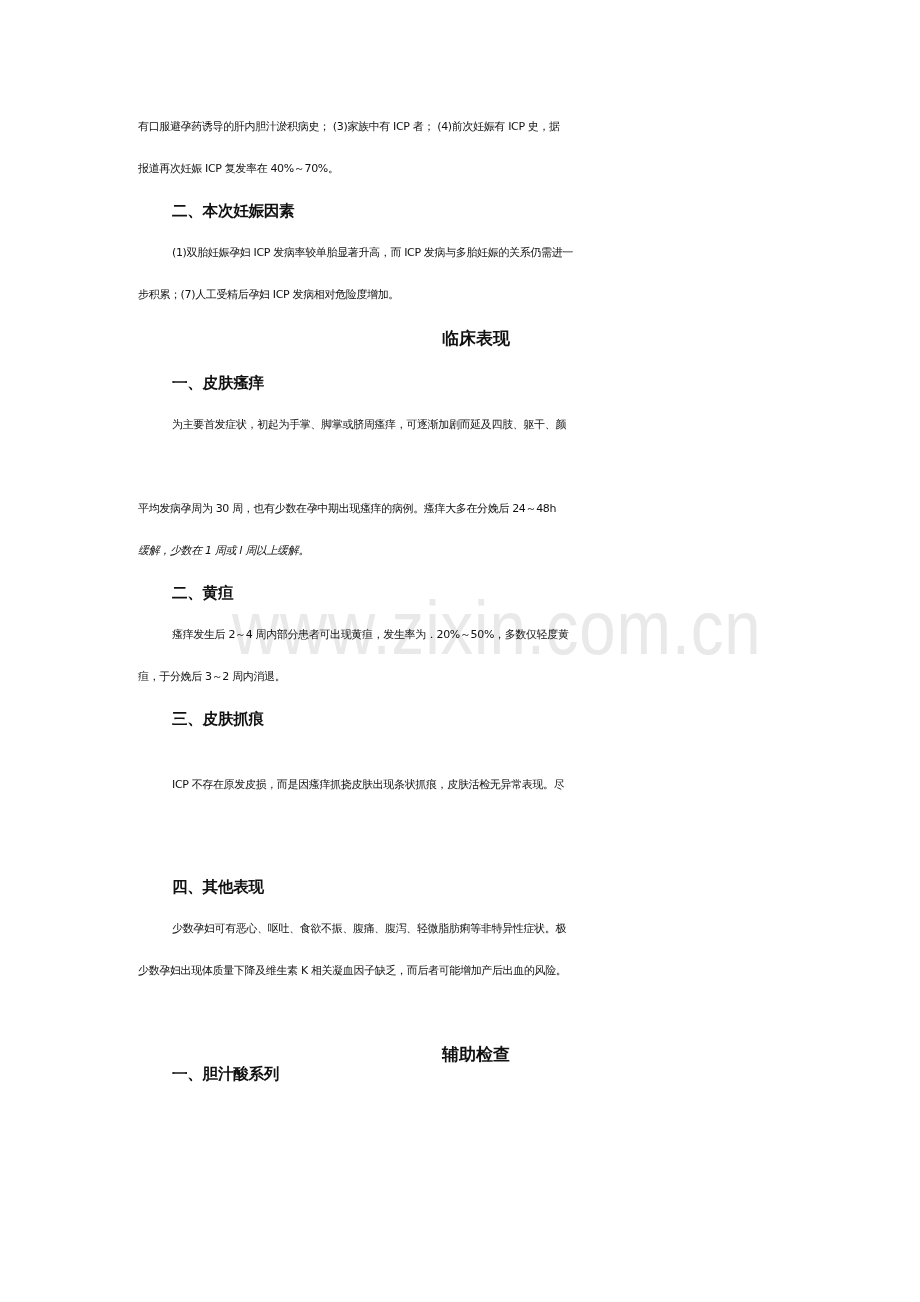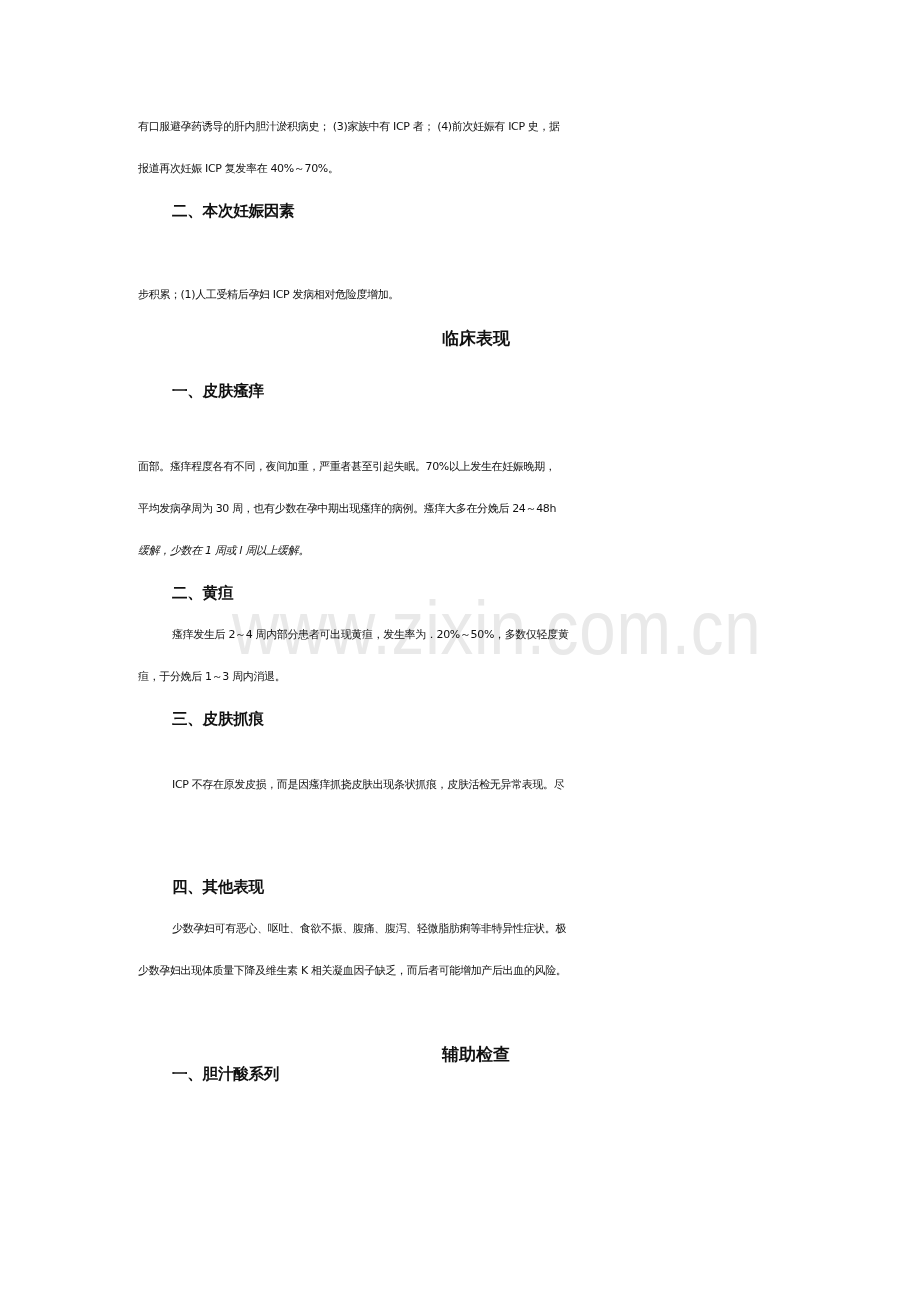--- a/index.html
+++ b/index.html
@@ -80,32 +80,33 @@
 <body>
 
 <div class="page">
 
   <div class="watermark">www.zixin.com.cn</div>
 
   <div class="line" style="top:115px;">有口服避孕药诱导的肝内胆汁淤积病史； (3)家族中有 ICP 者； (4)前次妊娠有 ICP 史，据</div>
   <div class="line" style="top:157px;">报道再次妊娠 ICP 复发率在 40%～70%。</div>
 
   <div class="heading" style="top:199px;">二、本次妊娠因素</div>
-  <div class="line" style="top:283px;">步积累；(1)人工受精后孕妇 ICP 发病相对危险度增加。</div>
+  <div class="line indent" style="top:241px;">(1)双胎妊娠孕妇 ICP 发病率较单胎显著升高，而 ICP 发病与多胎妊娠的关系仍需进一</div>
+  <div class="line" style="top:283px;">步积累；(7)人工受精后孕妇 ICP 发病相对危险度增加。</div>
 
   <div class="title" style="top:325px;">临床表现</div>
 
-  <div class="heading" style="top:379px;">一、皮肤瘙痒</div>
-  <div class="line" style="top:455px;">面部。瘙痒程度各有不同，夜间加重，严重者甚至引起失眠。70%以上发生在妊娠晚期，</div>
+  <div class="heading" style="top:371px;">一、皮肤瘙痒</div>
+  <div class="line indent" style="top:413px;">为主要首发症状，初起为手掌、脚掌或脐周瘙痒，可逐渐加剧而延及四肢、躯干、颜</div>
   <div class="line" style="top:497px;">平均发病孕周为 30 周，也有少数在孕中期出现瘙痒的病例。瘙痒大多在分娩后 24～48h</div>
   <div class="line" style="top:539px;font-style:italic;">缓解，少数在 1 周或 l 周以上缓解。</div>
 
   <div class="heading" style="top:581px;">二、黄疸</div>
   <div class="line indent" style="top:623px;">瘙痒发生后 2～4 周内部分患者可出现黄疸，发生率为．20%～50%，多数仅轻度黄</div>
-  <div class="line" style="top:665px;">疸，于分娩后 1～3 周内消退。</div>
+  <div class="line" style="top:665px;">疸，于分娩后 3～2 周内消退。</div>
 
   <div class="heading" style="top:707px;">三、皮肤抓痕</div>
   <div class="line indent" style="top:749px;margin-top:24px;">ICP 不存在原发皮损，而是因瘙痒抓挠皮肤出现条状抓痕，皮肤活检无异常表现。尽</div>
 
   <div class="heading" style="top:875px;">四、其他表现</div>
   <div class="line wide" style="top:959px;">少数孕妇出现体质量下降及维生素 K 相关凝血因子缺乏，而后者可能增加产后出血的风险。</div>
   <div class="line indent" style="top:917px;"> 少数孕妇可有恶心、呕吐、食欲不振、腹痛、腹泻、轻微脂肪痢等非特异性症状。极</div>
 
   <div class="title" style="top:1041px;">辅助检查</div>
 

